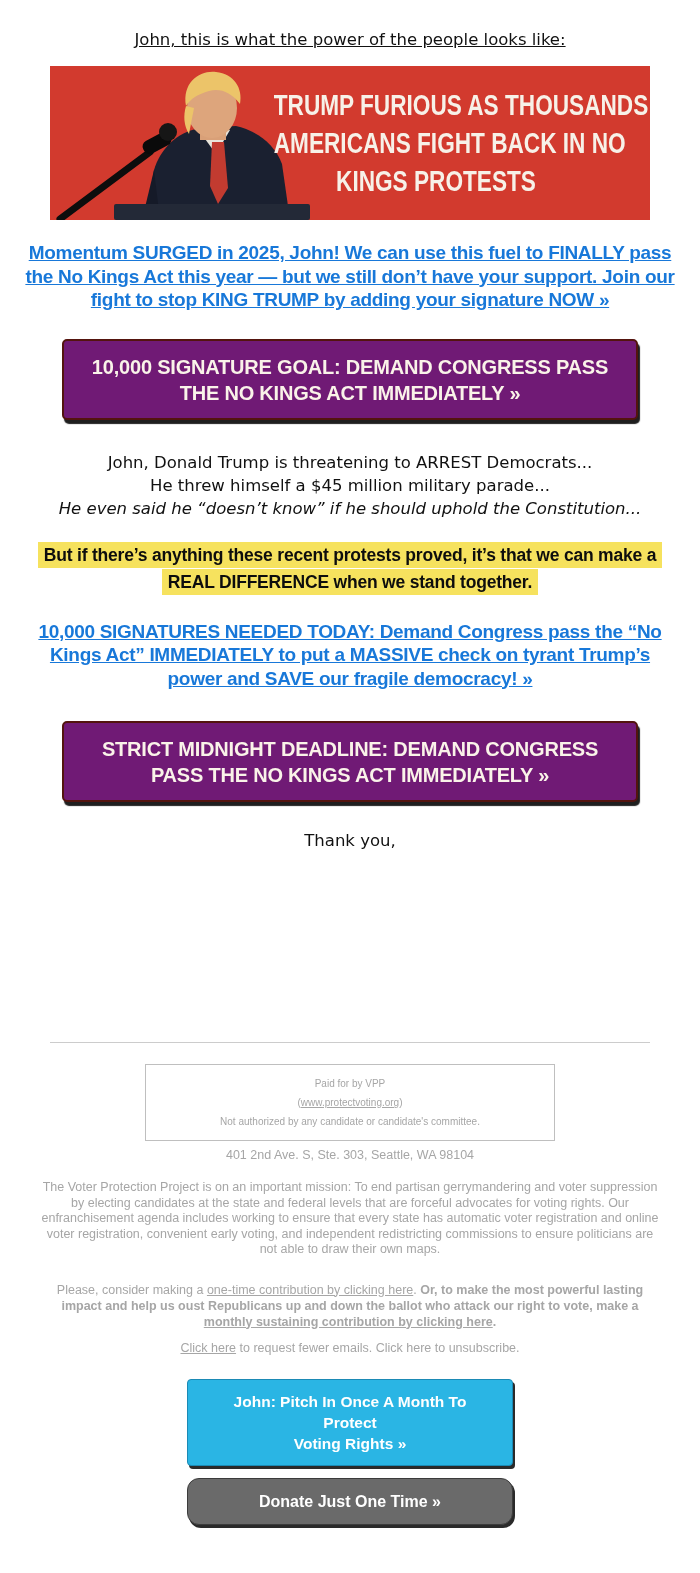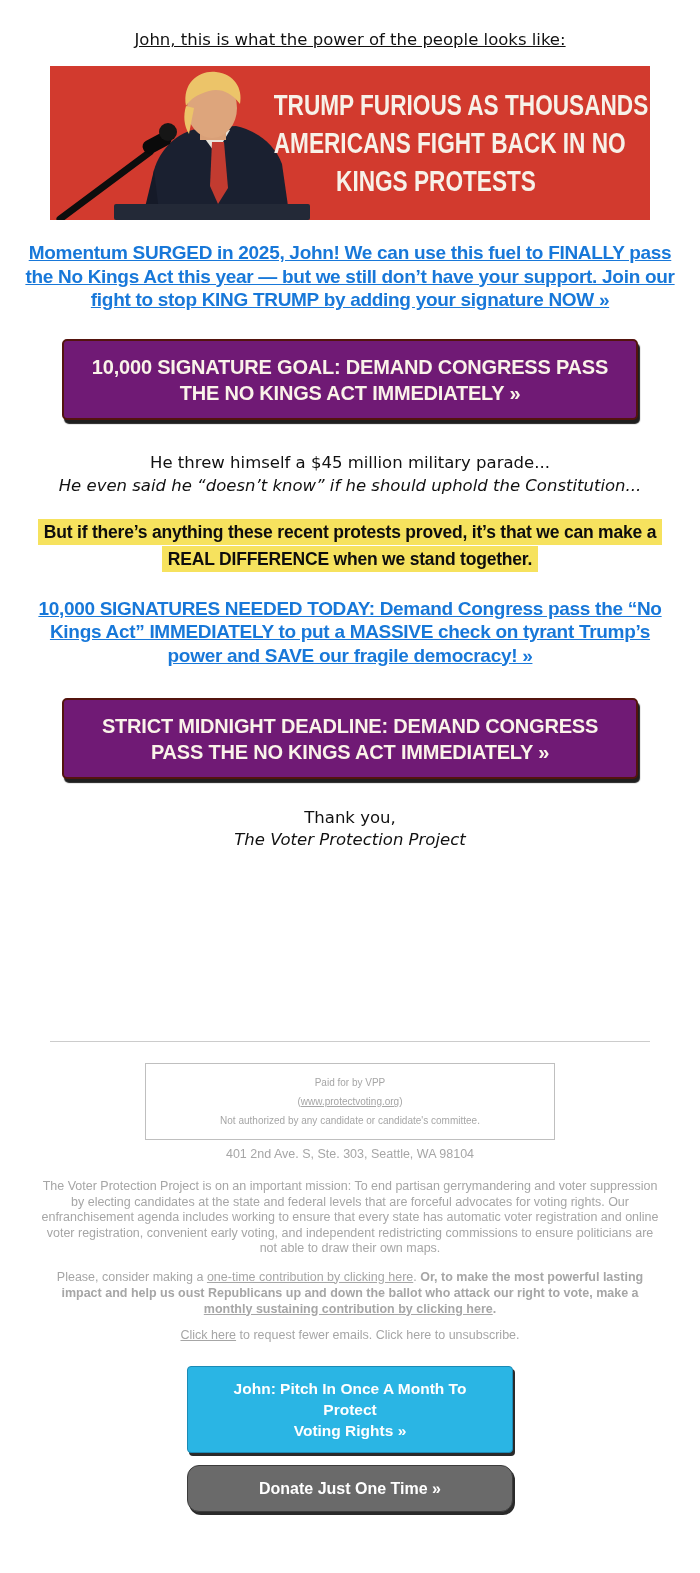--- a/index.html
+++ b/index.html
@@ -73,21 +73,21 @@
   
   .divider { margin:190px auto 0; width:600px; border:none; border-top:1px solid #ccc; }
   .footer { color:#a6a6a6; font-family:"Liberation Sans",sans-serif; }
   .paid-box {
     width:410px; margin:21px auto 0; border:1px solid #bfbfbf;
     padding:9px 10px; font-size:10px; line-height:19px; text-align:center;
   }
   .paid-box a, .footer-link { color:#a6a6a6; text-decoration:underline; cursor:pointer; }
   .address { margin-top:7px; font-size:12.5px; }
   .mission { margin:18px auto 0; width:624px; font-size:12.5px; line-height:15.5px; }
-  .contrib { margin:12px auto 0; width:628px; font-size:12.5px; line-height:16px; }
+  .contrib { margin:24px auto 0; width:628px; font-size:12.5px; line-height:16px; }
   .contrib .bold { font-weight:bold; }
   .fewer { margin-top:11px; font-size:12.5px; }
   .plain-link { cursor:pointer; }
 
   
   .btn-cyan {
     display:block; width:326px; margin:24px auto 0; padding:11px 27px;
     background:#2ab5e4; border:1px solid #1b8ab5; border-radius:4px;
     box-shadow:2px 3px 0 #2a2a2a;
     font-family:"Liberation Sans",sans-serif; font-weight:bold;
@@ -135,35 +135,35 @@
       <span class="banner-line">AMERICANS FIGHT BACK IN NO</span>
       <span class="banner-line">KINGS PROTESTS</span>
     </div>
   </div>
 
   <a class="blue-link">Momentum SURGED in 2025, John! We can use this fuel to FINALLY pass the No Kings Act this year — but we still don’t have your support. Join our fight to stop KING TRUMP by adding your signature NOW »</a>
 
   <div class="btn-red">10,000 SIGNATURE GOAL: DEMAND CONGRESS PASS THE NO KINGS ACT IMMEDIATELY »</div>
 
   <div class="bodycopy">
+    <span class="line">John, Donald Trump is threatening to ARREST Democrats...</span>
     <span class="line">He threw himself a $45 million military parade...</span>
     <span class="line italic">He even said he “doesn’t know” if he should uphold the Constitution...</span>
   </div>
 
   <div class="highlight-wrap">
     <span class="highlight">But if there’s anything these recent protests proved, it’s that we can make a REAL DIFFERENCE when we stand together.</span>
   </div>
 
   <a class="blue-link second">10,000 SIGNATURES NEEDED TODAY: Demand Congress pass the “No Kings Act” IMMEDIATELY to put a MASSIVE check on tyrant Trump’s power and SAVE our fragile democracy! »</a>
 
   <div class="btn-red second">STRICT MIDNIGHT DEADLINE: DEMAND CONGRESS PASS THE NO KINGS ACT IMMEDIATELY »</div>
 
   <div class="thanks">
     <span class="line" style="display:block">Thank you,</span>
-    <span class="line italic" style="display:block">The Voter Protection Project</span>
   </div>
 
   <hr class="divider">
 
   <div class="footer">
 
     <div class="paid-box">
       <span style="display:block">Paid for by VPP</span>
       <span style="display:block"><span>(</span><a style="color:#a6a6a6;text-decoration:underline;">www.protectvoting.org</a><span>)</span></span>
       <span style="display:block">Not authorized by any candidate or candidate's committee.</span>

